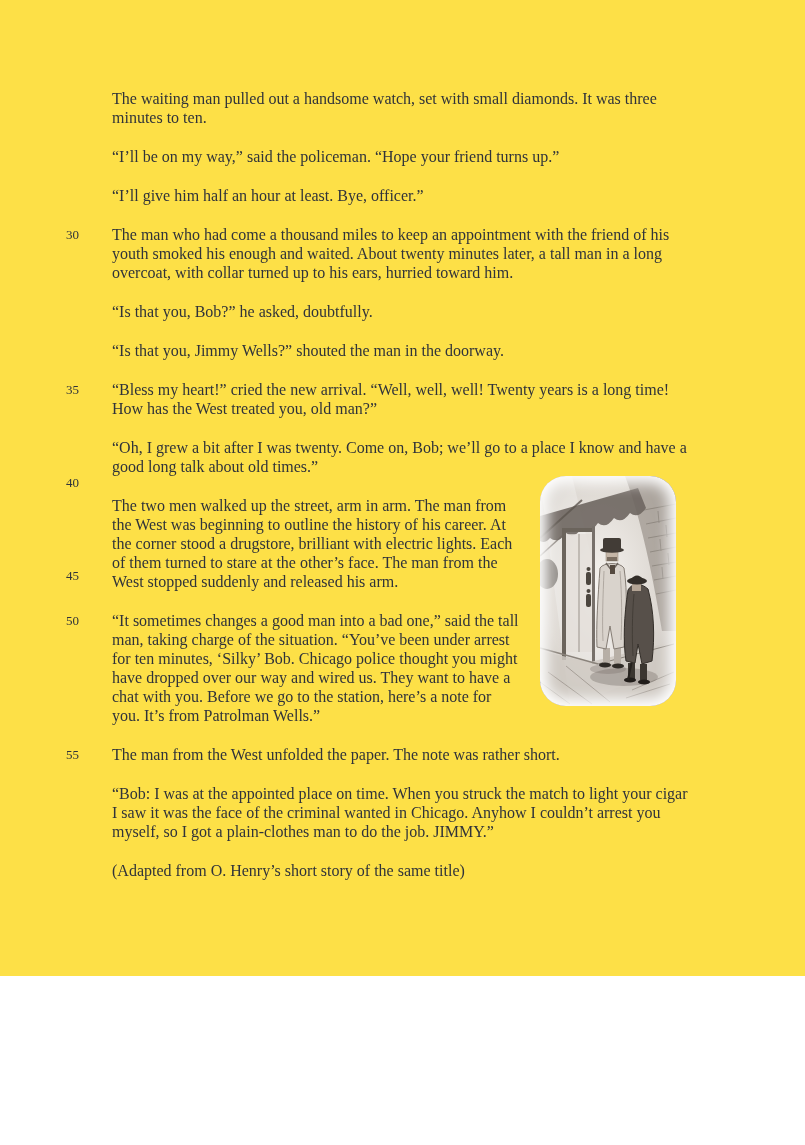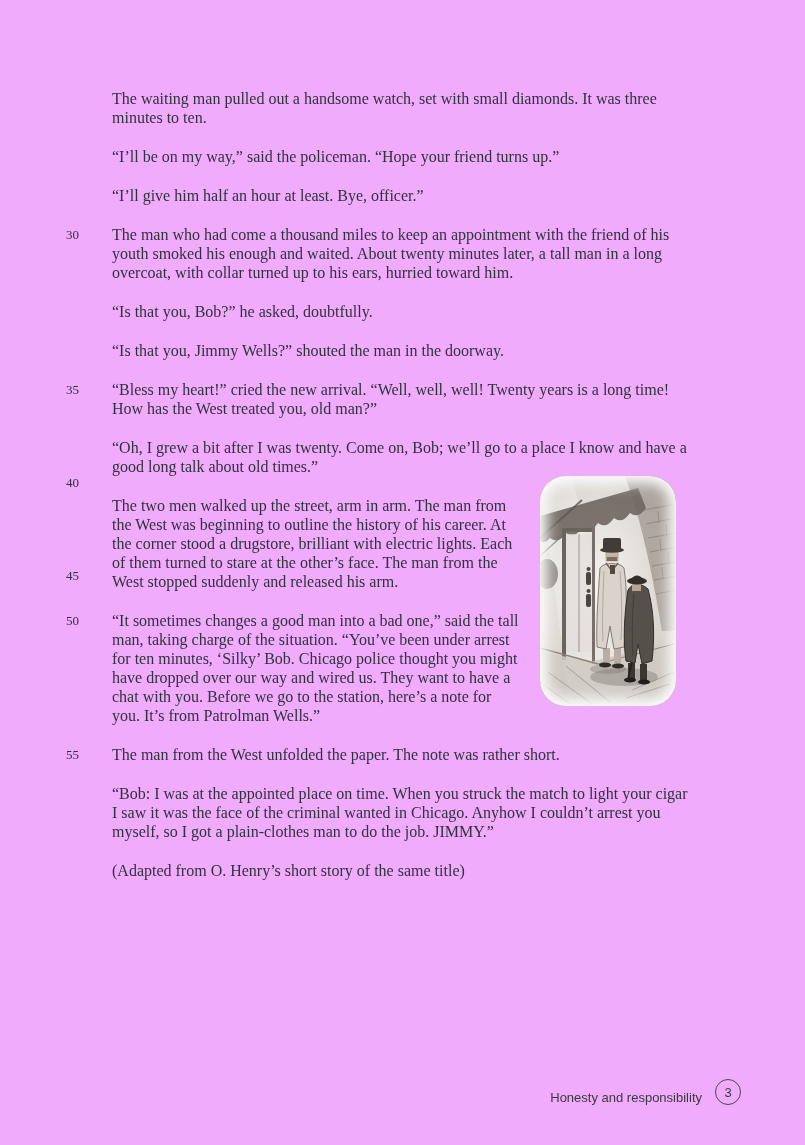--- a/index.html
+++ b/index.html
@@ -1,19 +1,19 @@
 <!DOCTYPE html>
 <html><head>
 <meta charset="utf-8">
 <style>
   html,body{margin:0;padding:0;background:#ffffff;}
   .page{
     position:relative;
-    width:805px;height:1145px;
-    background:#f0abfc;
+    width:805px;height:976px;
+    background:#fde047;
     overflow:hidden;
     font-family:"Liberation Serif", serif;
     color:#30333a;
   }
   .content{
     position:absolute;
     left:112px;top:89px;
     width:583px;
     font-size:16px;
     line-height:19px;

